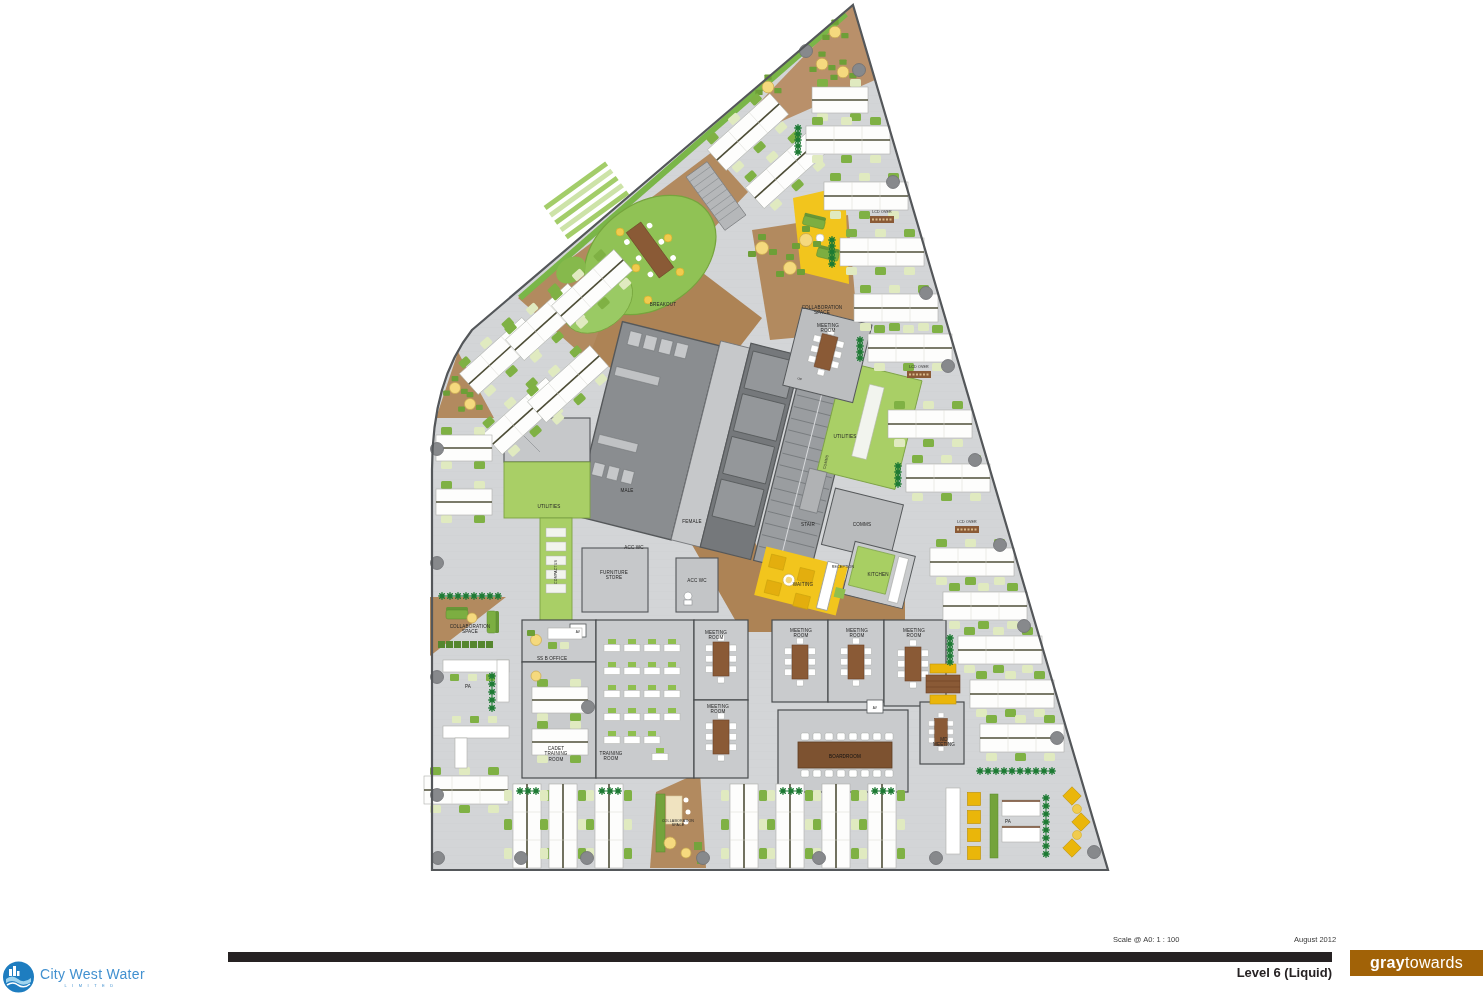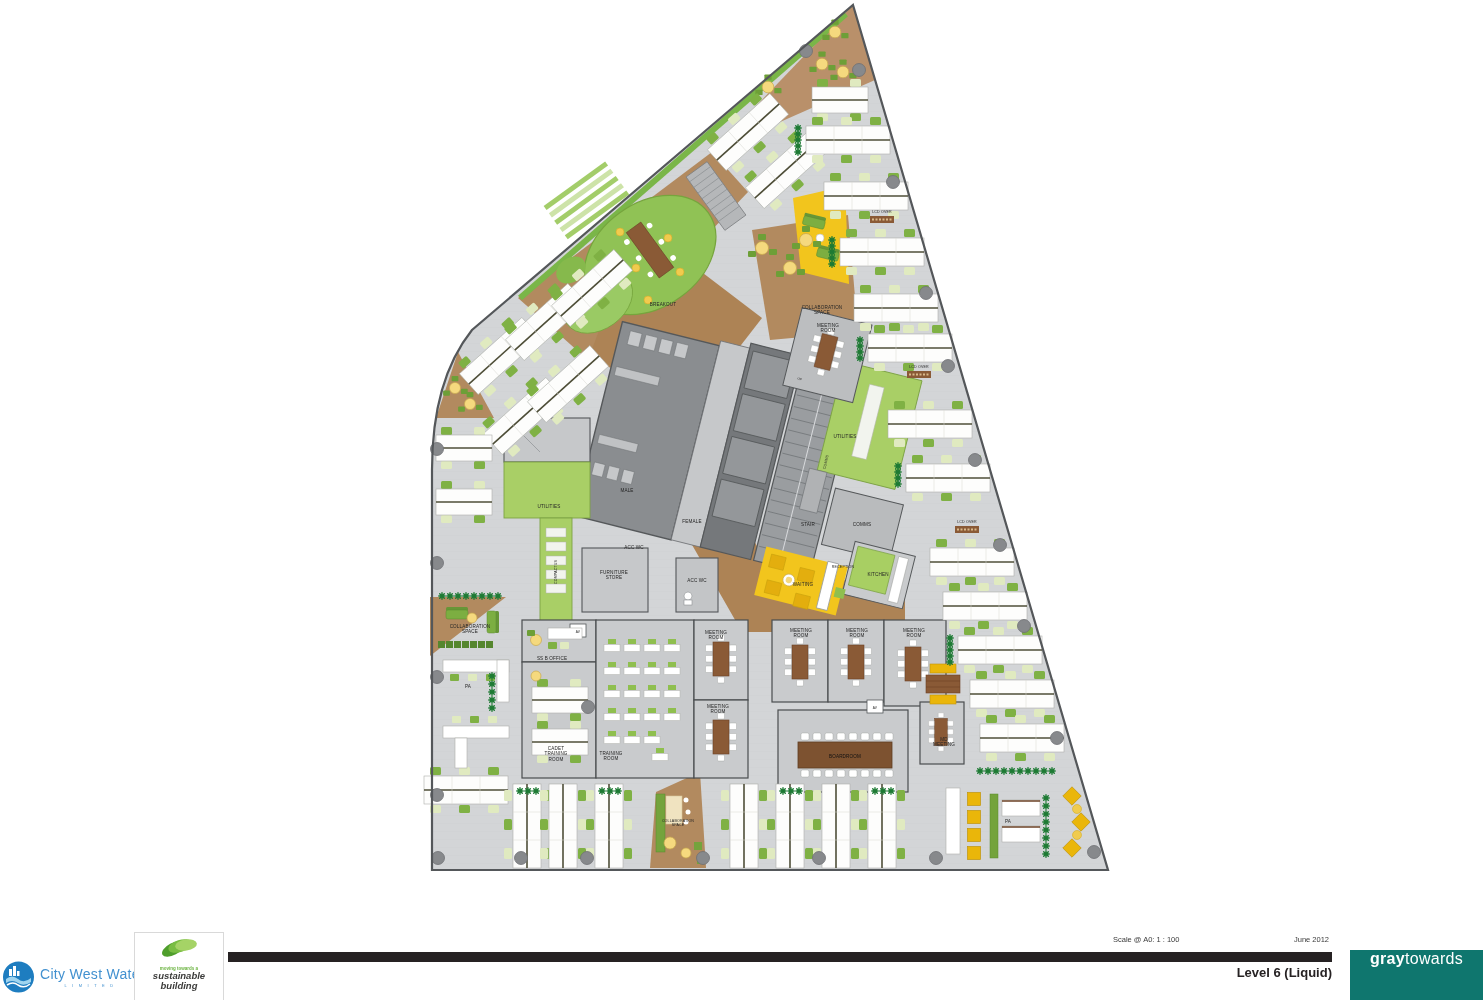--- a/index.html
+++ b/index.html
@@ -18,22 +18,22 @@
   .sustain{position:absolute;left:134px;top:7px;width:88px;height:67px;background:#fff;
            border:1px solid #d9d9d9;text-align:center;}
   .sustain .tag{font-size:4.5px;color:#6ab33f;margin-top:1px;font-weight:bold;}
   .sustain .s1,.sustain .s2{font-size:9.5px;color:#3c3c3b;font-weight:bold;font-style:italic;line-height:9.5px;}
   .bar{position:absolute;left:228px;top:27px;width:1104px;height:10px;background:#262223;}
   .proj{position:absolute;left:228px;top:40px;width:1104px;text-align:center;font-size:10.5px;
         font-weight:bold;color:#262223;letter-spacing:-.2px;}
   .sheet{position:absolute;right:151px;top:40px;font-size:13px;font-weight:bold;color:#262223;}
   .scale-text{position:absolute;left:1113px;top:10px;font-size:7.5px;color:#3a3a3a;}
   .date-text{position:absolute;left:1294px;top:10px;font-size:7.5px;color:#3a3a3a;}
-  .gp{position:absolute;left:1350px;top:25px;width:133px;height:50px;background:#0f766e;
-      color:#fff;display:flex;align-items:flex-start;justify-content:center;font-size:16px;letter-spacing:.3px;}
+  .gp{position:absolute;left:1350px;top:25px;width:133px;height:26px;background:#a16207;
+      color:#fff;display:flex;align-items:center;justify-content:center;font-size:16px;letter-spacing:.3px;}
   .gp-b{font-weight:bold;}
 </style>
 </head>
 <body>
 
 <div class="canvas">
 
 <svg width="1483" height="1000" viewBox="0 0 1483 1000">
   <defs>
     <pattern id="fgrid" width="8" height="8" patternUnits="userSpaceOnUse">
@@ -542,33 +542,23 @@
       <rect x="15" y="12" width="2.5" height="5" fill="#fff"></rect>
       <path d="M4,20 q6,-5 12,0 q6,5 13,-1 l0,4 q-7,5 -13,1 q-6,-4 -12,0 z" fill="#9fd4ef"></path>
       <path d="M5,26 q6,-4 11,0 q6,4 12,-1" fill="none" stroke="#fff" stroke-width="1.6"></path>
     </svg>
     <div>
       <div class="cww-name">City West Water</div>
       <div class="cww-ltd">L I M I T E D</div>
     </div>
   </div>
 
-  <div class="sustain">
-    <svg width="44" height="28" viewBox="0 0 44 28">
-      <ellipse cx="16" cy="16" rx="12" ry="6" transform="rotate(-28 16 16)" fill="#4f9e2c"></ellipse>
-      <ellipse cx="23" cy="13" rx="12" ry="6" transform="rotate(-18 23 13)" fill="#79bd43"></ellipse>
-      <ellipse cx="29" cy="12" rx="11" ry="5.5" transform="rotate(-8 29 12)" fill="#a5d366"></ellipse>
-    </svg>
-    <div class="tag">moving towards a</div>
-    <div class="s1">sustainable</div>
-    <div class="s2">building</div>
-  </div>
 
   <div class="scale-text">Scale @ A0: 1 : 100</div>
-  <div class="date-text">June 2012</div>
+  <div class="date-text">August 2012</div>
   <div class="bar"></div>
   <div class="sheet">Level 6 (Liquid)</div>
   <div class="gp">
     <span class="gp-b">gray</span>
         <span class="gp-l">towards</span>
   </div>
 </div>
 
 </div>
 

